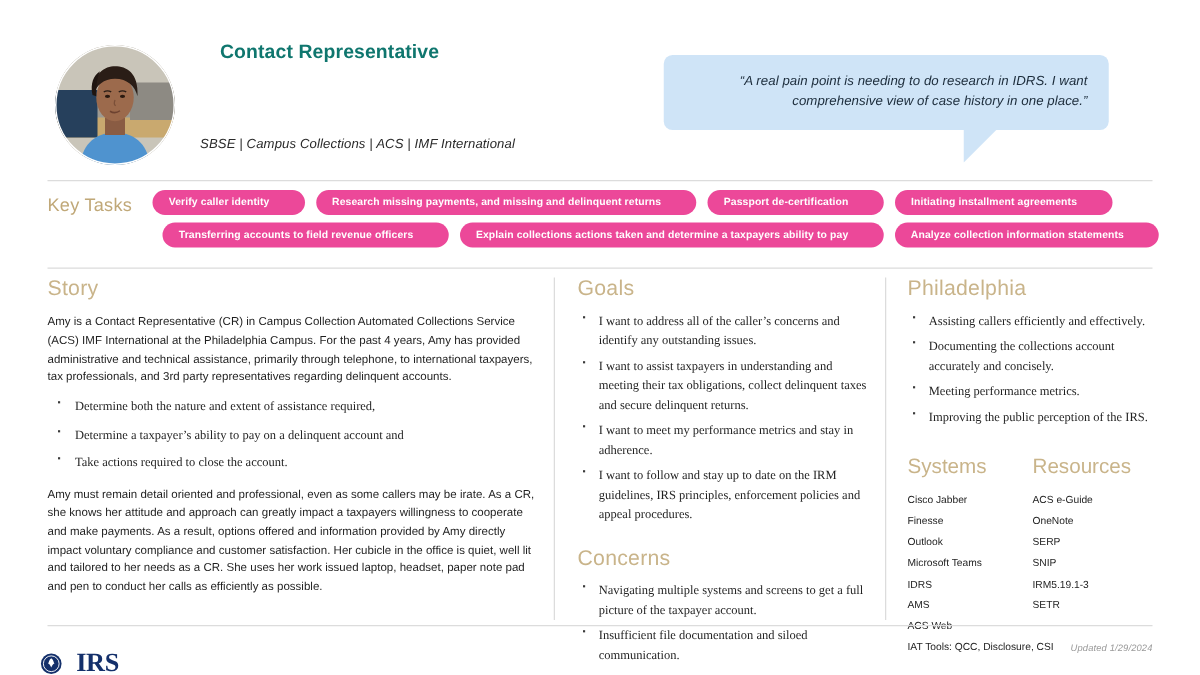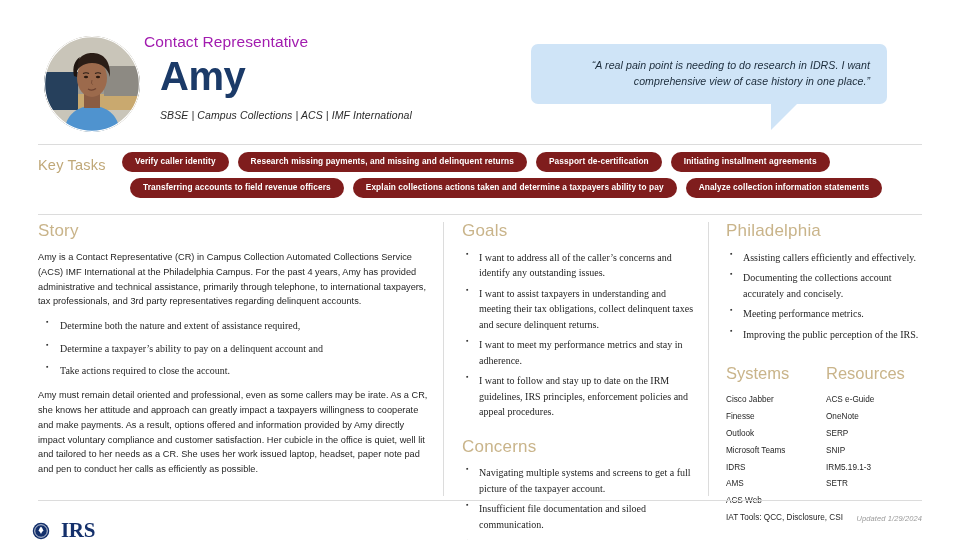--- a/index.html
+++ b/index.html
@@ -14,22 +14,22 @@
   .page{position:relative;width:960px;height:540px;box-sizing:border-box;}
 
   
   .header{position:absolute;left:0;top:0;width:960px;height:143px;}
   .avatar{
     position:absolute;left:44px;top:36px;width:96px;height:96px;border-radius:50%;
     overflow:hidden;background:#b9b5ab;
   }
   .avatar svg{display:block;width:96px;height:96px;}
   .role-title{
-    position:absolute;left:144px;top:33px;
-    font-size:15.5px;font-weight:normal;color:#a21caf;letter-spacing:0.1px;
+    position:absolute;left:176px;top:33px;
+    font-size:15.5px;font-weight:bold;color:#0f766e;letter-spacing:0.1px;
   }
   .person-name{
     position:absolute;left:160px;top:55px;
     font-size:40px;font-weight:bold;color:#1b3a68;letter-spacing:-0.5px;line-height:1.05;
   }
   .person-meta{
     position:absolute;left:160px;top:109px;
     font-size:10.5px;font-style:italic;color:#2a2a2a;letter-spacing:0.1px;
   }
 
@@ -54,23 +54,23 @@
   
   .keytasks{position:absolute;left:38px;top:152px;width:888px;height:58px;}
   .kt-label{
     position:absolute;left:0;top:5px;
     font-size:14.5px;color:#c0a878;letter-spacing:0.2px;font-weight:normal;
   }
   .kt-rows{position:absolute;left:84px;top:0;width:800px;}
   .kt-row{display:flex;gap:9px;margin-bottom:6px;}
   .kt-row.row2{padding-left:8px;}
   .pill{
-    background:#7f1d1d;color:#ffffff;border-radius:11px;
+    background:#ec4899;color:#ffffff;border-radius:11px;
     font-size:8.3px;font-weight:bold;letter-spacing:0.1px;
-    padding:5px 13px 5px 13px;white-space:nowrap;line-height:1.2;
+    padding:5px 28px 5px 13px;white-space:nowrap;line-height:1.2;
     display:inline-block;
   }
 
   .rule-mid{
     position:absolute;left:38px;top:214px;width:884px;height:1px;background:#dcdcdc;
   }
 
   
   .cols{position:absolute;left:0;top:222px;width:960px;height:278px;padding-left:33px;}
   .vdiv{position:absolute;top:0;width:1px;height:274px;background:#dcdcdc;}
@@ -169,21 +169,20 @@
           <path d="M39 37.5 q3 -1.6 6 0" stroke="#2a1d16" stroke-width="1.1" fill="none"></path>
           <path d="M51 37.5 q3 -1.6 6 0" stroke="#2a1d16" stroke-width="1.1" fill="none"></path>
 
           <path d="M48 44 q-1.4 4 0.6 4.6" stroke="#7a4f38" stroke-width="1" fill="none"></path>
           <path d="M44 53 q4 2.4 8 -0.4" stroke="#6d4230" stroke-width="1.2" fill="none"></path>
         </g>
         <circle cx="48" cy="48" r="47.4" fill="none" stroke="#ffffff" stroke-width="1.2"></circle>
       </svg>
     </div>
     <div class="role-title">Contact Representative</div>
-    <div class="person-name">Amy</div>
     <div class="person-meta">SBSE | Campus Collections | ACS | IMF International</div>
 
     <div class="quote-wrap">
       <div class="quote-bubble">“A real pain point is needing to do research in IDRS. I want comprehensive view of case history in one place.”</div>
       <div class="quote-tail"></div>
     </div>
   </div>
 
   <div class="rule-top"></div>
 

